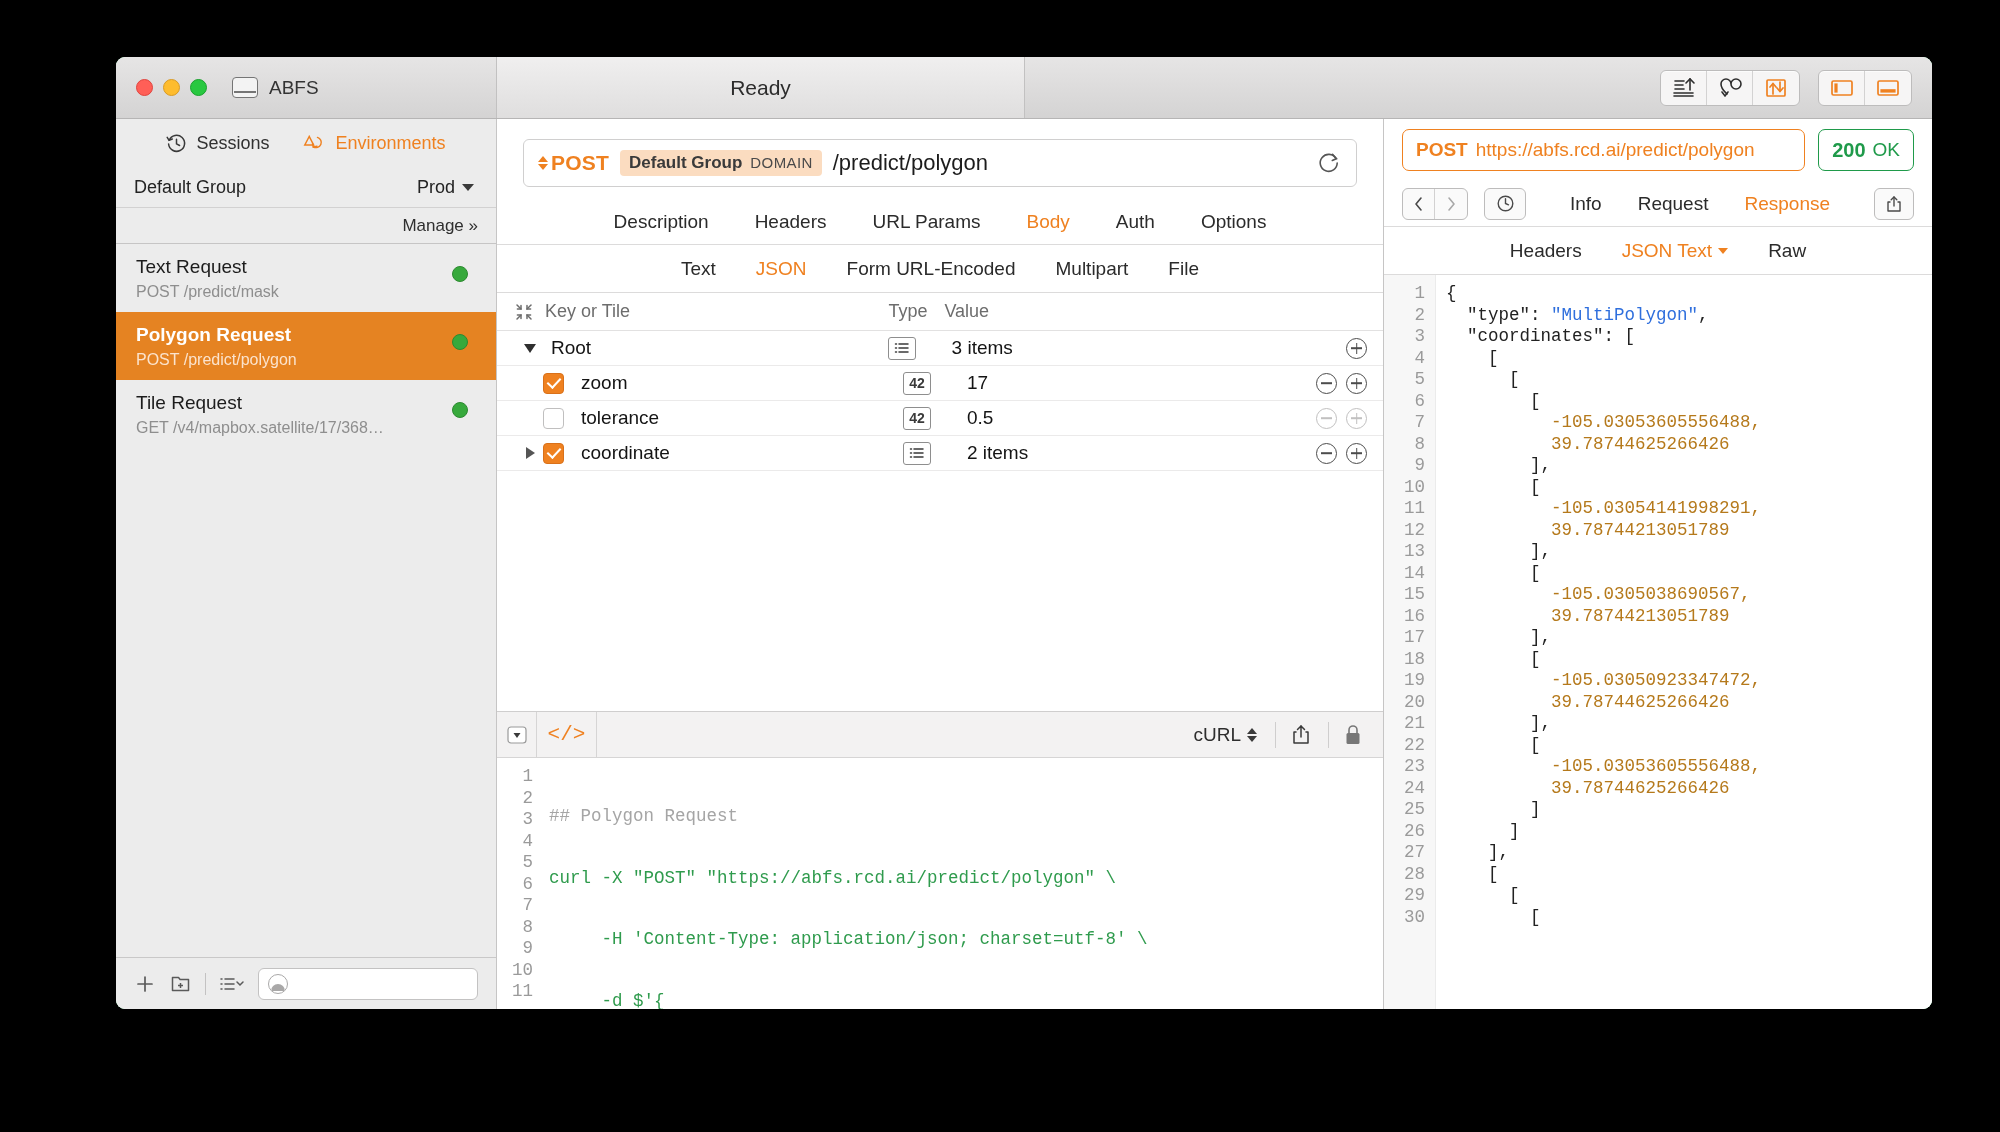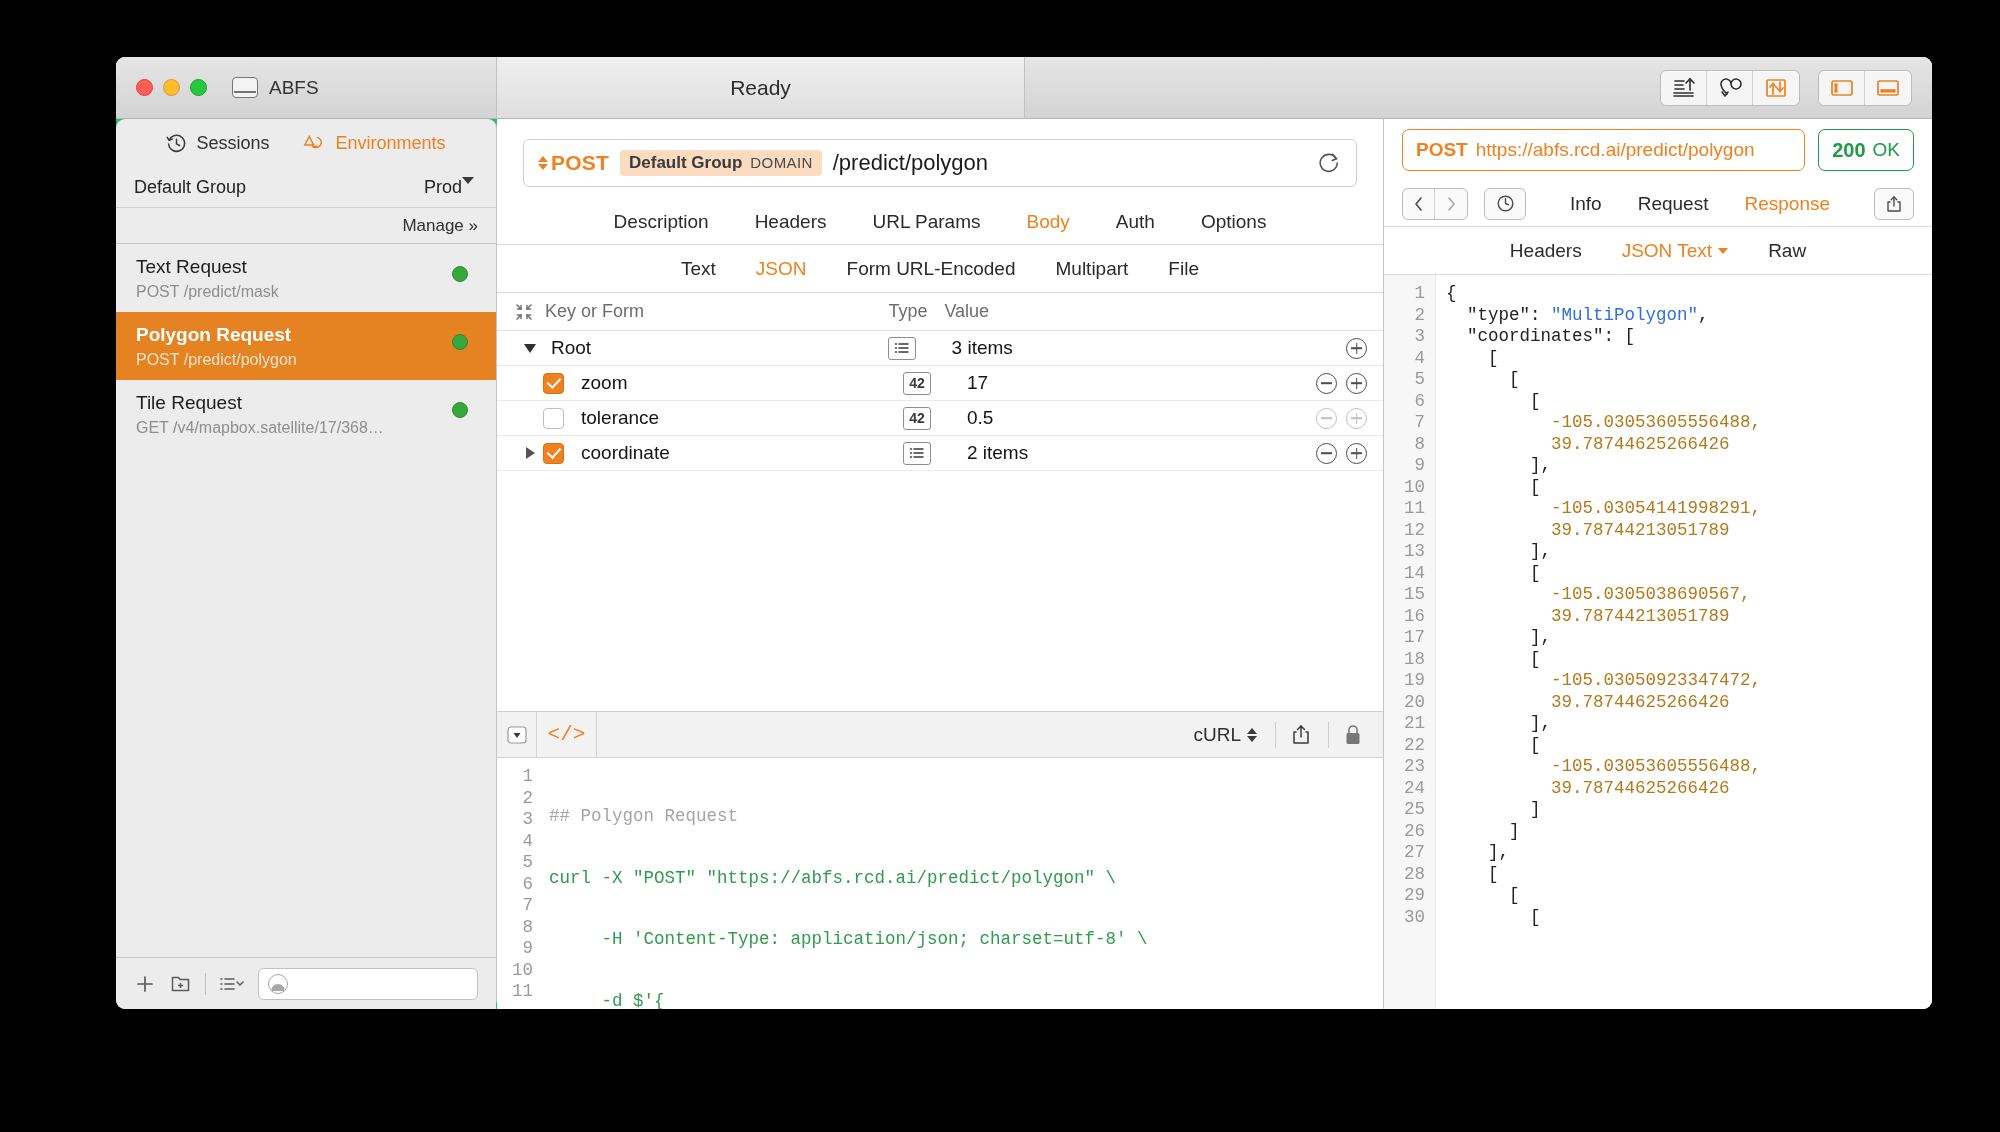--- a/index.html
+++ b/index.html
@@ -90,36 +90,35 @@
   
   #body { flex: 1; display: flex; min-height: 0; }
 
   
   #sidebar {
     width: 381px; flex: 0 0 381px;
     background: #ececec;
     border-right: 1px solid #c6c5c5;
     display: flex; flex-direction: column;
     min-height: 0;
-    border-radius: 9px;
   }
   .side-tabs {
     height: 48px; flex: 0 0 48px;
     display: flex; align-items: center; justify-content: center;
     gap: 34px;
   }
   .side-tab { display: flex; align-items: center; gap: 9px; font-size: 18px; color: #313131; cursor: default;}
   .side-tab.active { color: #ef8120; }
   .group-row {
     height: 40px; flex: 0 0 40px;
     display: flex; align-items: center; justify-content: space-between;
     padding: 0 22px 0 18px;
     font-size: 18px; color: #232323;
   }
-  .group-sel { display:flex; align-items:flex-start; }
+  .group-sel { display:flex; align-items:center; gap:7px; }
   .chev-down {
     width: 0; height: 0;
     border-left: 6px solid transparent;
     border-right: 6px solid transparent;
     border-top: 7px solid #3a3a3a;
   }
   .manage-row {
     height: 36px; flex: 0 0 36px;
     border-top: 1px solid #d2d1d1;
     display: flex; align-items: center; justify-content: flex-end;
@@ -588,21 +587,21 @@
                   <polyline points="6,2.4 6,6 2.4,6"></polyline>
               <polyline points="16,2 12,6"></polyline>
                   <polyline points="12,2.4 12,6 15.6,6"></polyline>
               <polyline points="2,16 6,12"></polyline>
                   <polyline points="6,15.6 6,12 2.4,12"></polyline>
               <polyline points="16,16 12,12"></polyline>
                   <polyline points="12,15.6 12,12 15.6,12"></polyline>
                 </g>
               </svg>
           </span>
-          <span class="c-key">Key or Form</span>
+          <span class="c-key">Key or Tile</span>
           <span class="c-type">Type</span>
           <span class="c-val">Value</span>
           <span style="width:78px"></span>
         </div>
 
         <div class="jt-row">
           <span class="disclose">
               <span class="tri-down"></span>
             </span>
           <span class="c-key">Root</span>

